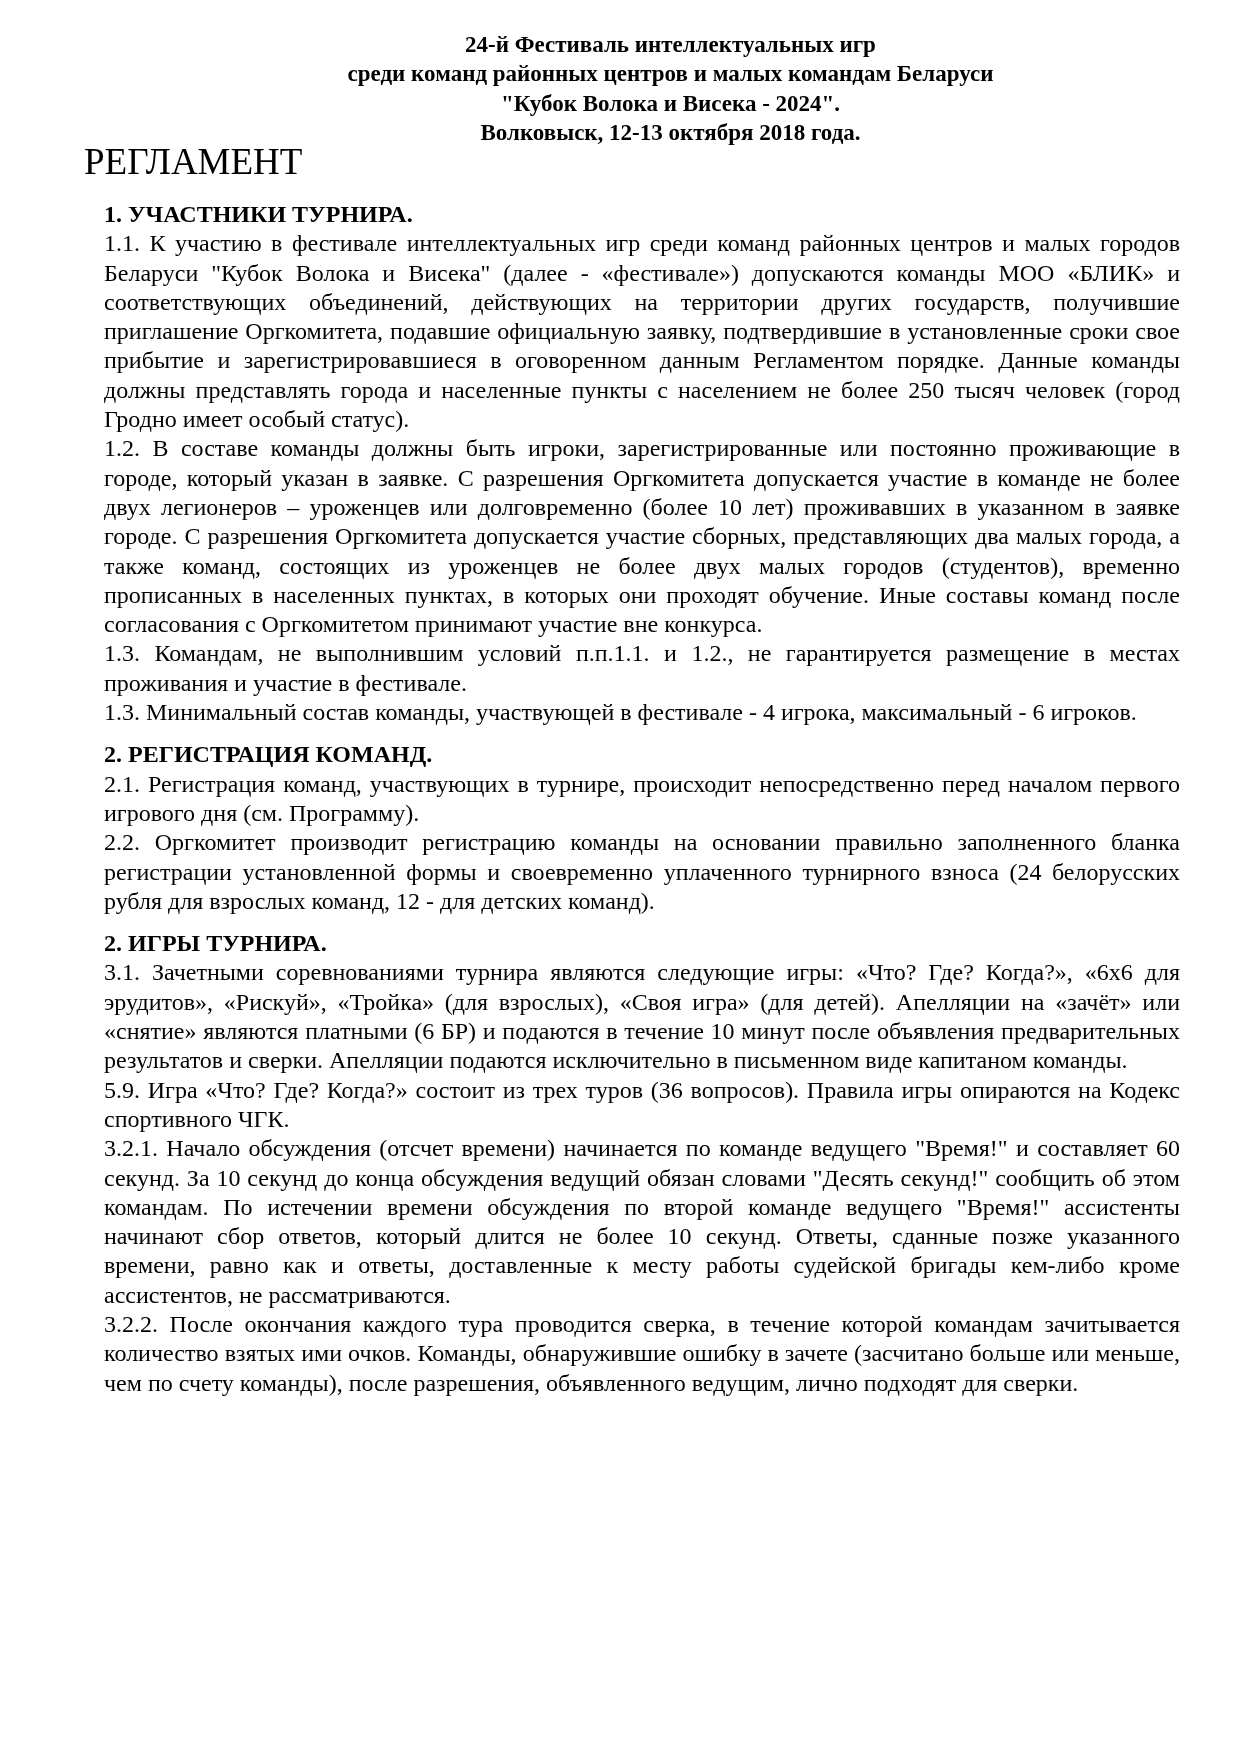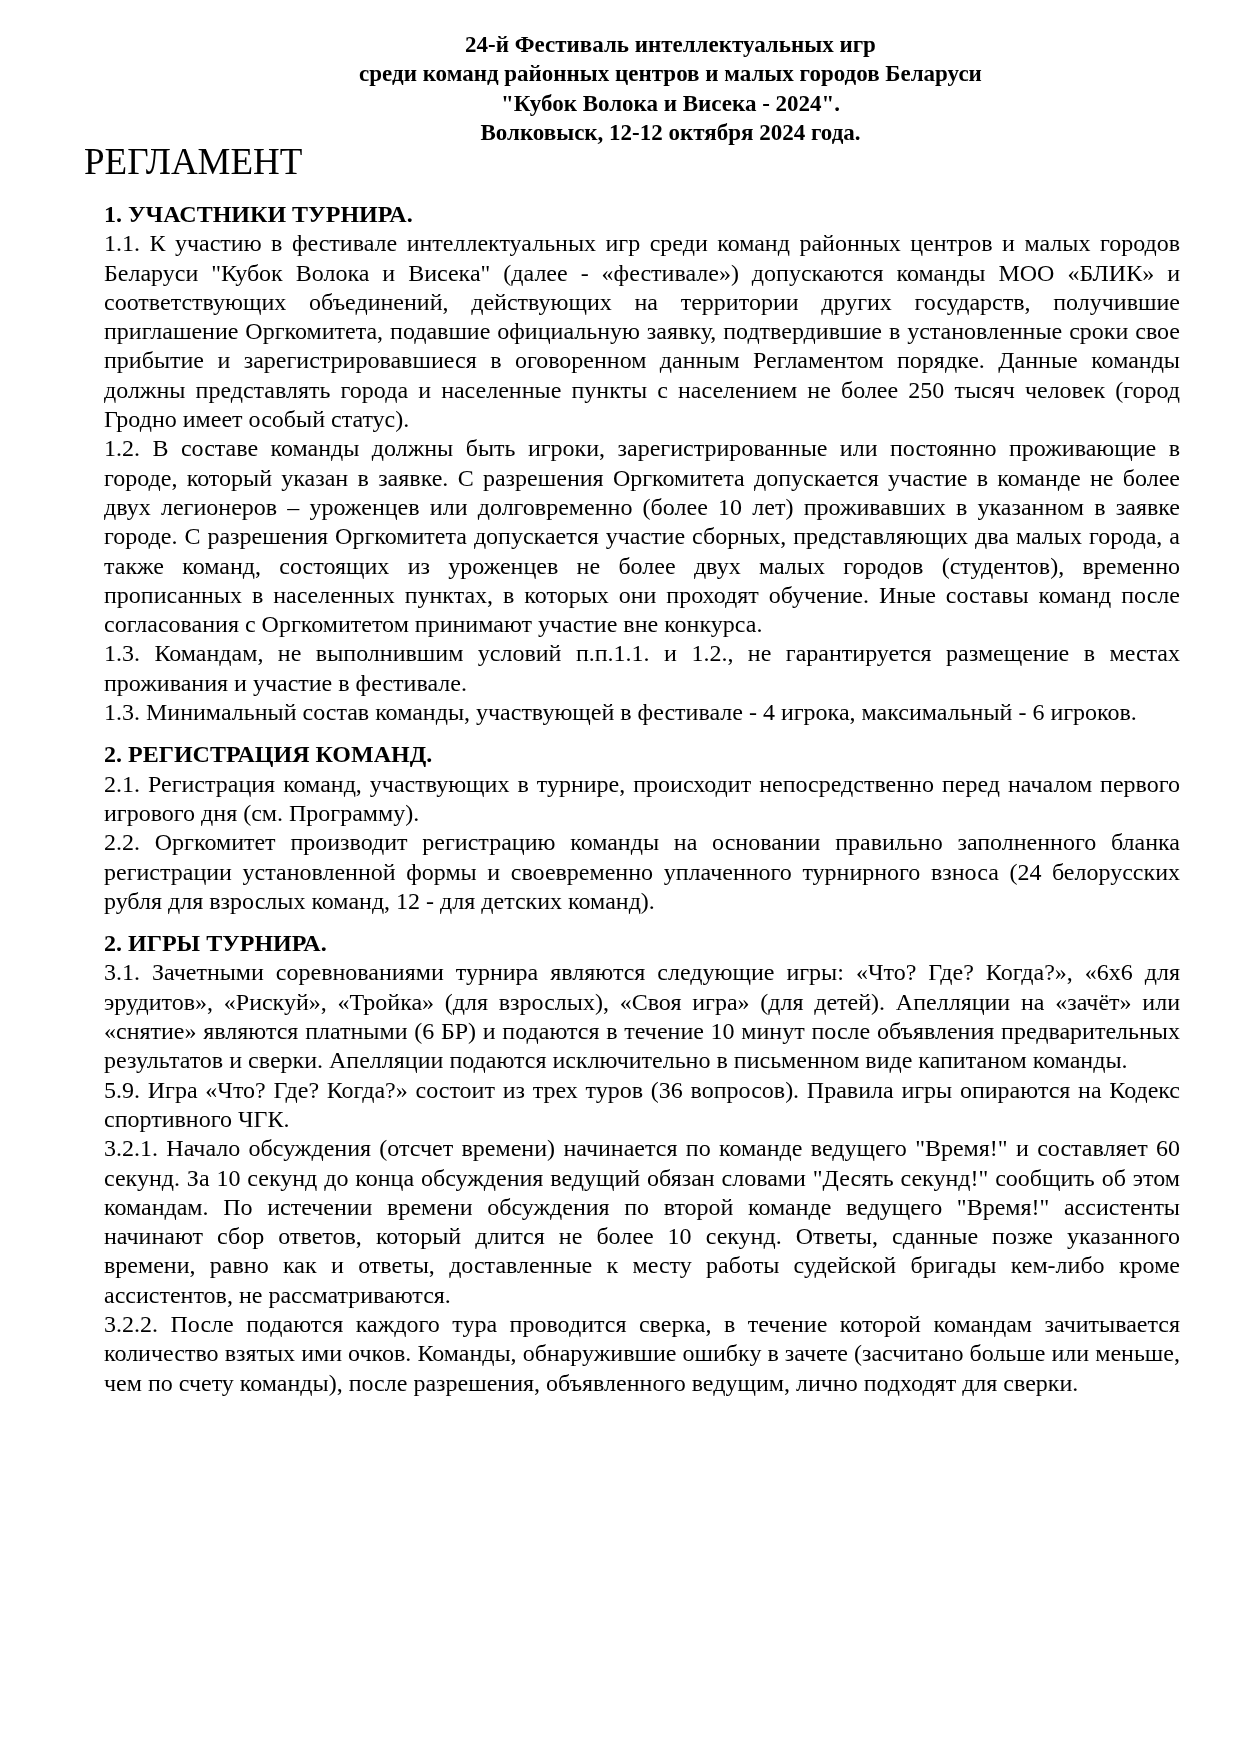--- a/index.html
+++ b/index.html
@@ -14,23 +14,23 @@
   .gap { height: 13px; }
   .b { font-weight: normal; }
 </style>
 </head>
 <body>
 
 <div class="page">
 
   <div class="hdr">
     <div>24-й Фестиваль интеллектуальных игр</div>
-    <div>среди команд районных центров и малых городов Беларуси</div>
+    <div>среди команд районных центров и малых командам Беларуси</div>
     <div>"Кубок Волока и Висека - 2024".</div>
-    <div>Волковыск, 12-12 октября 2024 года.</div>
+    <div>Волковыск, 12-13 октября 2018 года.</div>
   </div>
 
   <div class="title">РЕГЛАМЕНТ</div>
 
   <div class="body">
 
     <section>
       <div class="sec-h">1. УЧАСТНИКИ ТУРНИРА.</div>
       <div class="para">1.1. К участию в  фестивале интеллектуальных игр  среди команд районных центров и малых городов Беларуси "Кубок Волока и Висека" (далее - «фестивале») допускаются команды МОО «БЛИК» и соответствующих объединений, действующих на территории других государств, получившие приглашение Оргкомитета, подавшие официальную заявку, подтвердившие в установленные сроки свое прибытие и зарегистрировавшиеся в оговоренном данным Регламентом порядке. Данные команды должны представлять города и населенные пункты с населением не более 250 тысяч человек (город Гродно имеет особый статус).</div>
       <div class="para">1.2. В составе команды должны быть игроки, зарегистрированные или постоянно проживающие в городе, который   указан в заявке. С разрешения Оргкомитета допускается участие в команде не более двух легионеров – уроженцев или долговременно (более 10 лет) проживавших в указанном в заявке городе. С разрешения Оргкомитета допускается участие сборных, представляющих два малых города, а также команд, состоящих из уроженцев не более двух малых городов (студентов), временно прописанных в населенных пунктах, в которых они проходят обучение. Иные составы команд после согласования с Оргкомитетом принимают участие вне конкурса.</div>
@@ -46,17 +46,17 @@
       <div class="para">2.2. Оргкомитет производит регистрацию команды на основании правильно заполненного бланка регистрации установленной формы и своевременно уплаченного турнирного взноса (24 белорусских рубля для взрослых команд, 12  - для детских команд).</div>
     </section>
 
     <div class="gap"></div>
 
     <section>
       <div class="sec-h">2. ИГРЫ ТУРНИРА.</div>
       <div class="para">3.1. Зачетными соревнованиями турнира являются следующие игры: «Что? Где? Когда?», «6х6 для эрудитов», «Рискуй», «Тройка» (для взрослых), «Своя игра» (для детей). Апелляции на «зачёт» или «снятие» являются платными (6 БР) и подаются в течение 10 минут после объявления предварительных результатов и сверки. Апелляции подаются исключительно в письменном виде капитаном команды.</div>
       <div class="para"><span>5.9. </span><span class="b">Игра «Что? Где? Когда?»</span><span> состоит из трех туров (36 вопросов). Правила игры опираются на Кодекс спортивного ЧГК.</span></div>
       <div class="para">3.2.1. Начало обсуждения (отсчет времени) начинается по команде ведущего "Время!" и составляет 60 секунд. За 10 секунд до конца обсуждения ведущий обязан словами "Десять секунд!" сообщить об этом командам. По истечении времени обсуждения по второй команде ведущего "Время!" ассистенты начинают сбор ответов, который длится не более 10 секунд. Ответы, сданные позже указанного времени, равно как и ответы, доставленные к месту работы судейской бригады кем-либо кроме ассистентов, не рассматриваются.</div>
-      <div class="para">3.2.2. После подаются каждого тура проводится сверка, в течение которой командам зачитывается количество взятых ими очков. Команды, обнаружившие ошибку в зачете (засчитано больше или меньше, чем по счету команды), после разрешения, объявленного ведущим, лично подходят для сверки.</div>
+      <div class="para">3.2.2. После окончания каждого тура проводится сверка, в течение которой командам зачитывается количество взятых ими очков. Команды, обнаружившие ошибку в зачете (засчитано больше или меньше, чем по счету команды), после разрешения, объявленного ведущим, лично подходят для сверки.</div>
     </section>
 
   </div>
 </div>
 
 </body></html>

